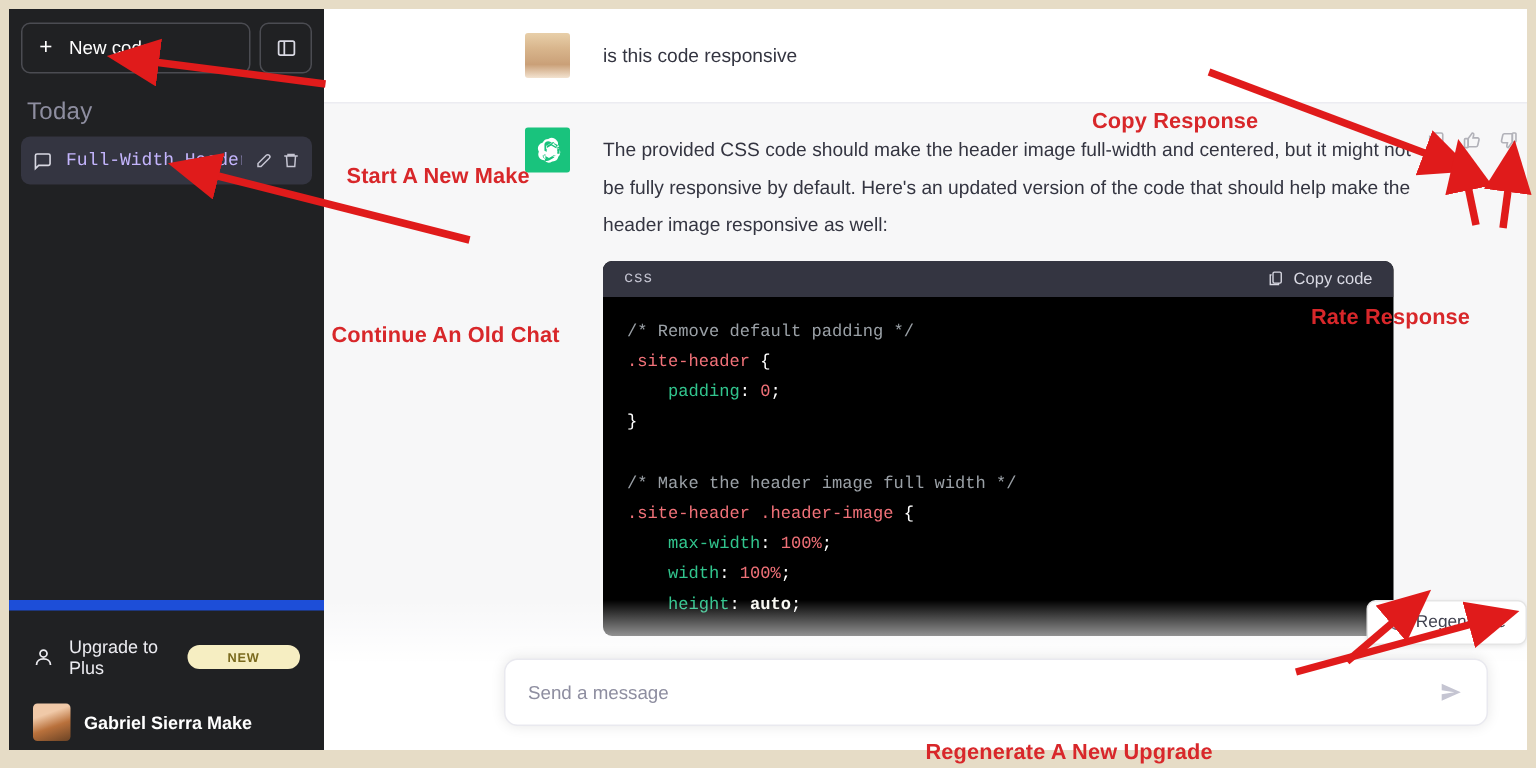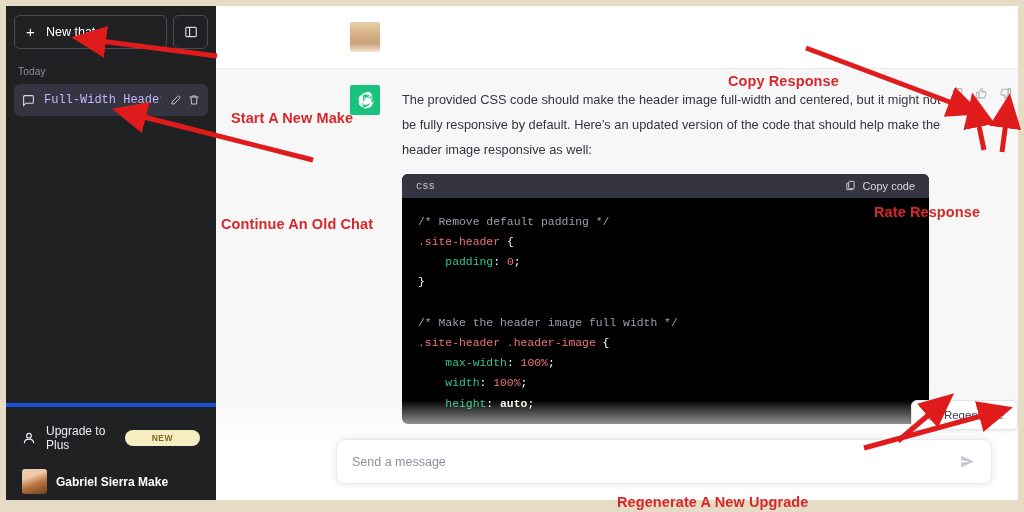--- a/index.html
+++ b/index.html
@@ -48,39 +48,39 @@
   }
   .panel-toggle {
     width: 35px;
     border: 1px solid #4b4c52;
     border-radius: 6px;
     display: flex; align-items: center; justify-content: center;
     cursor: pointer;
   }
   .side-scroll { flex: 1; padding: 0 8px; overflow: hidden; }
   .day-label {
-    font-size: 10px; color: #8e8ea0;
+    font-size: 16px; color: #8e8ea0;
     padding: 11px 4px 7px 4px;
     letter-spacing: .2px;
   }
   .chat-item {
     display: flex; align-items: center; gap: 9px;
     background: #343541;
     border-radius: 6px;
     padding: 9px 8px;
     cursor: pointer;
     position: relative;
   }
   .chat-title {
     font-size: 12px; color: #c4b5fd;
     white-space: nowrap; overflow: hidden;
     flex: 1; font-weight: 500; font-family: Liberation Mono, monospace;
   }
   .chat-actions { display: flex; gap: 6px; align-items: center; }
-  .side-bottom { border-top: 4px solid #1d4ed8; padding: 6px 8px 0 8px; }
+  .side-bottom { border-top: 7px solid #1d4ed8; padding: 6px 8px 0 8px; }
   .side-row {
     display: flex; align-items: center; gap: 10px;
     padding: 11px 8px; border-radius: 6px; cursor: pointer;
   }
   .side-row-label { font-size: 12px; color: #ececf1; flex: 1; }
   .badge-new {
     background: #f6eec2; color: #7a6a1d;
     font-size: 8.5px; font-weight: 700; letter-spacing: .5px;
     border-radius: 9px; padding: 3px 27px;
   }
@@ -191,21 +191,21 @@
 </head>
 <body>
 
 <div id="app-frame">
 
   <div id="sidebar">
 
     <div class="side-top">
       <div class="new-chat-btn">
         <span class="plus-glyph">+</span>
-        <span>New that</span>
+        <span>New code</span>
       </div>
       <div class="panel-toggle">
         <svg width="14" height="14" viewBox="0 0 24 24" fill="none" stroke="#d9d9e3" stroke-width="2">
           <rect x="3" y="4" width="18" height="16" rx="2"></rect>
           <line x1="9.5" y1="4" x2="9.5" y2="20"></line>
         </svg>
       </div>
     </div>
 
     <div class="side-scroll">
@@ -241,20 +241,21 @@
         <span class="user-name">Gabriel Sierra Make</span>
       </div>
     </div>
   </div>
 
   <div id="main">
 
     <div class="msg-row msg-user">
       <div class="msg-inner">
         <div class="avatar avatar-user"></div>
+        <div class="msg-text">is this code responsive</div>
       </div>
     </div>
 
     <div class="msg-row msg-bot">
       <div class="msg-inner">
         <div class="avatar avatar-bot">
           <svg width="19" height="19" viewBox="0 0 24 24" fill="#ffffff">
             <path d="M12 2.2a5.1 5.1 0 0 0-4.6 2.9 5.1 5.1 0 0 0-3.3 7.7 5.1 5.1 0 0 0 4.6 7.3 5.1 5.1 0 0 0 6.6.9 5.1 5.1 0 0 0 5.2-3.9 5.1 5.1 0 0 0-1.1-8.2A5.1 5.1 0 0 0 12 2.2zm0 1.8c1.2 0 2.3.6 3 1.5l-4.3 2.5v5.1l-1.9-1.1V6.8c0-1.6 1.4-2.8 3.2-2.8zm4.9 2.6c1.5.5 2.4 2 2 3.4l-4.4-2.5-4.4 2.6 0-2.2 4-2.3c1-.6 2-.7 2.8-.9zM6.6 7.6l0 5.1 4.4 2.6 1.9-1.1-4.4-2.5-.1-5.1c-.8.2-1.5.6-1.8 1zm12.1 2.9c1.2.9 1.5 2.5.8 3.7l-.1-5.1-4.4-2.5 1.9-1.1 4.4 2.5c-.8.9-1.7 1.8-2.6 2.5zM5.2 11.4l4.4 2.5v5.1c-1.4-.3-2.4-1.5-2.3-2.9l4.3-2.5-4.4-2.6c-.7.1-1.4.2-2 .4zm13.3 3.1c0 1.6-1.4 2.8-3.2 2.8l4.3-2.5v-5.1l1.9 1.1v3.7zm-9.3 3.9c-1-.6-1.4-1.8-1-2.8l4.4 2.5 4.4-2.6v2.2l-4 2.3c-1.2.7-2.6.7-3.8.4z"></path>
           </svg>
         </div>

